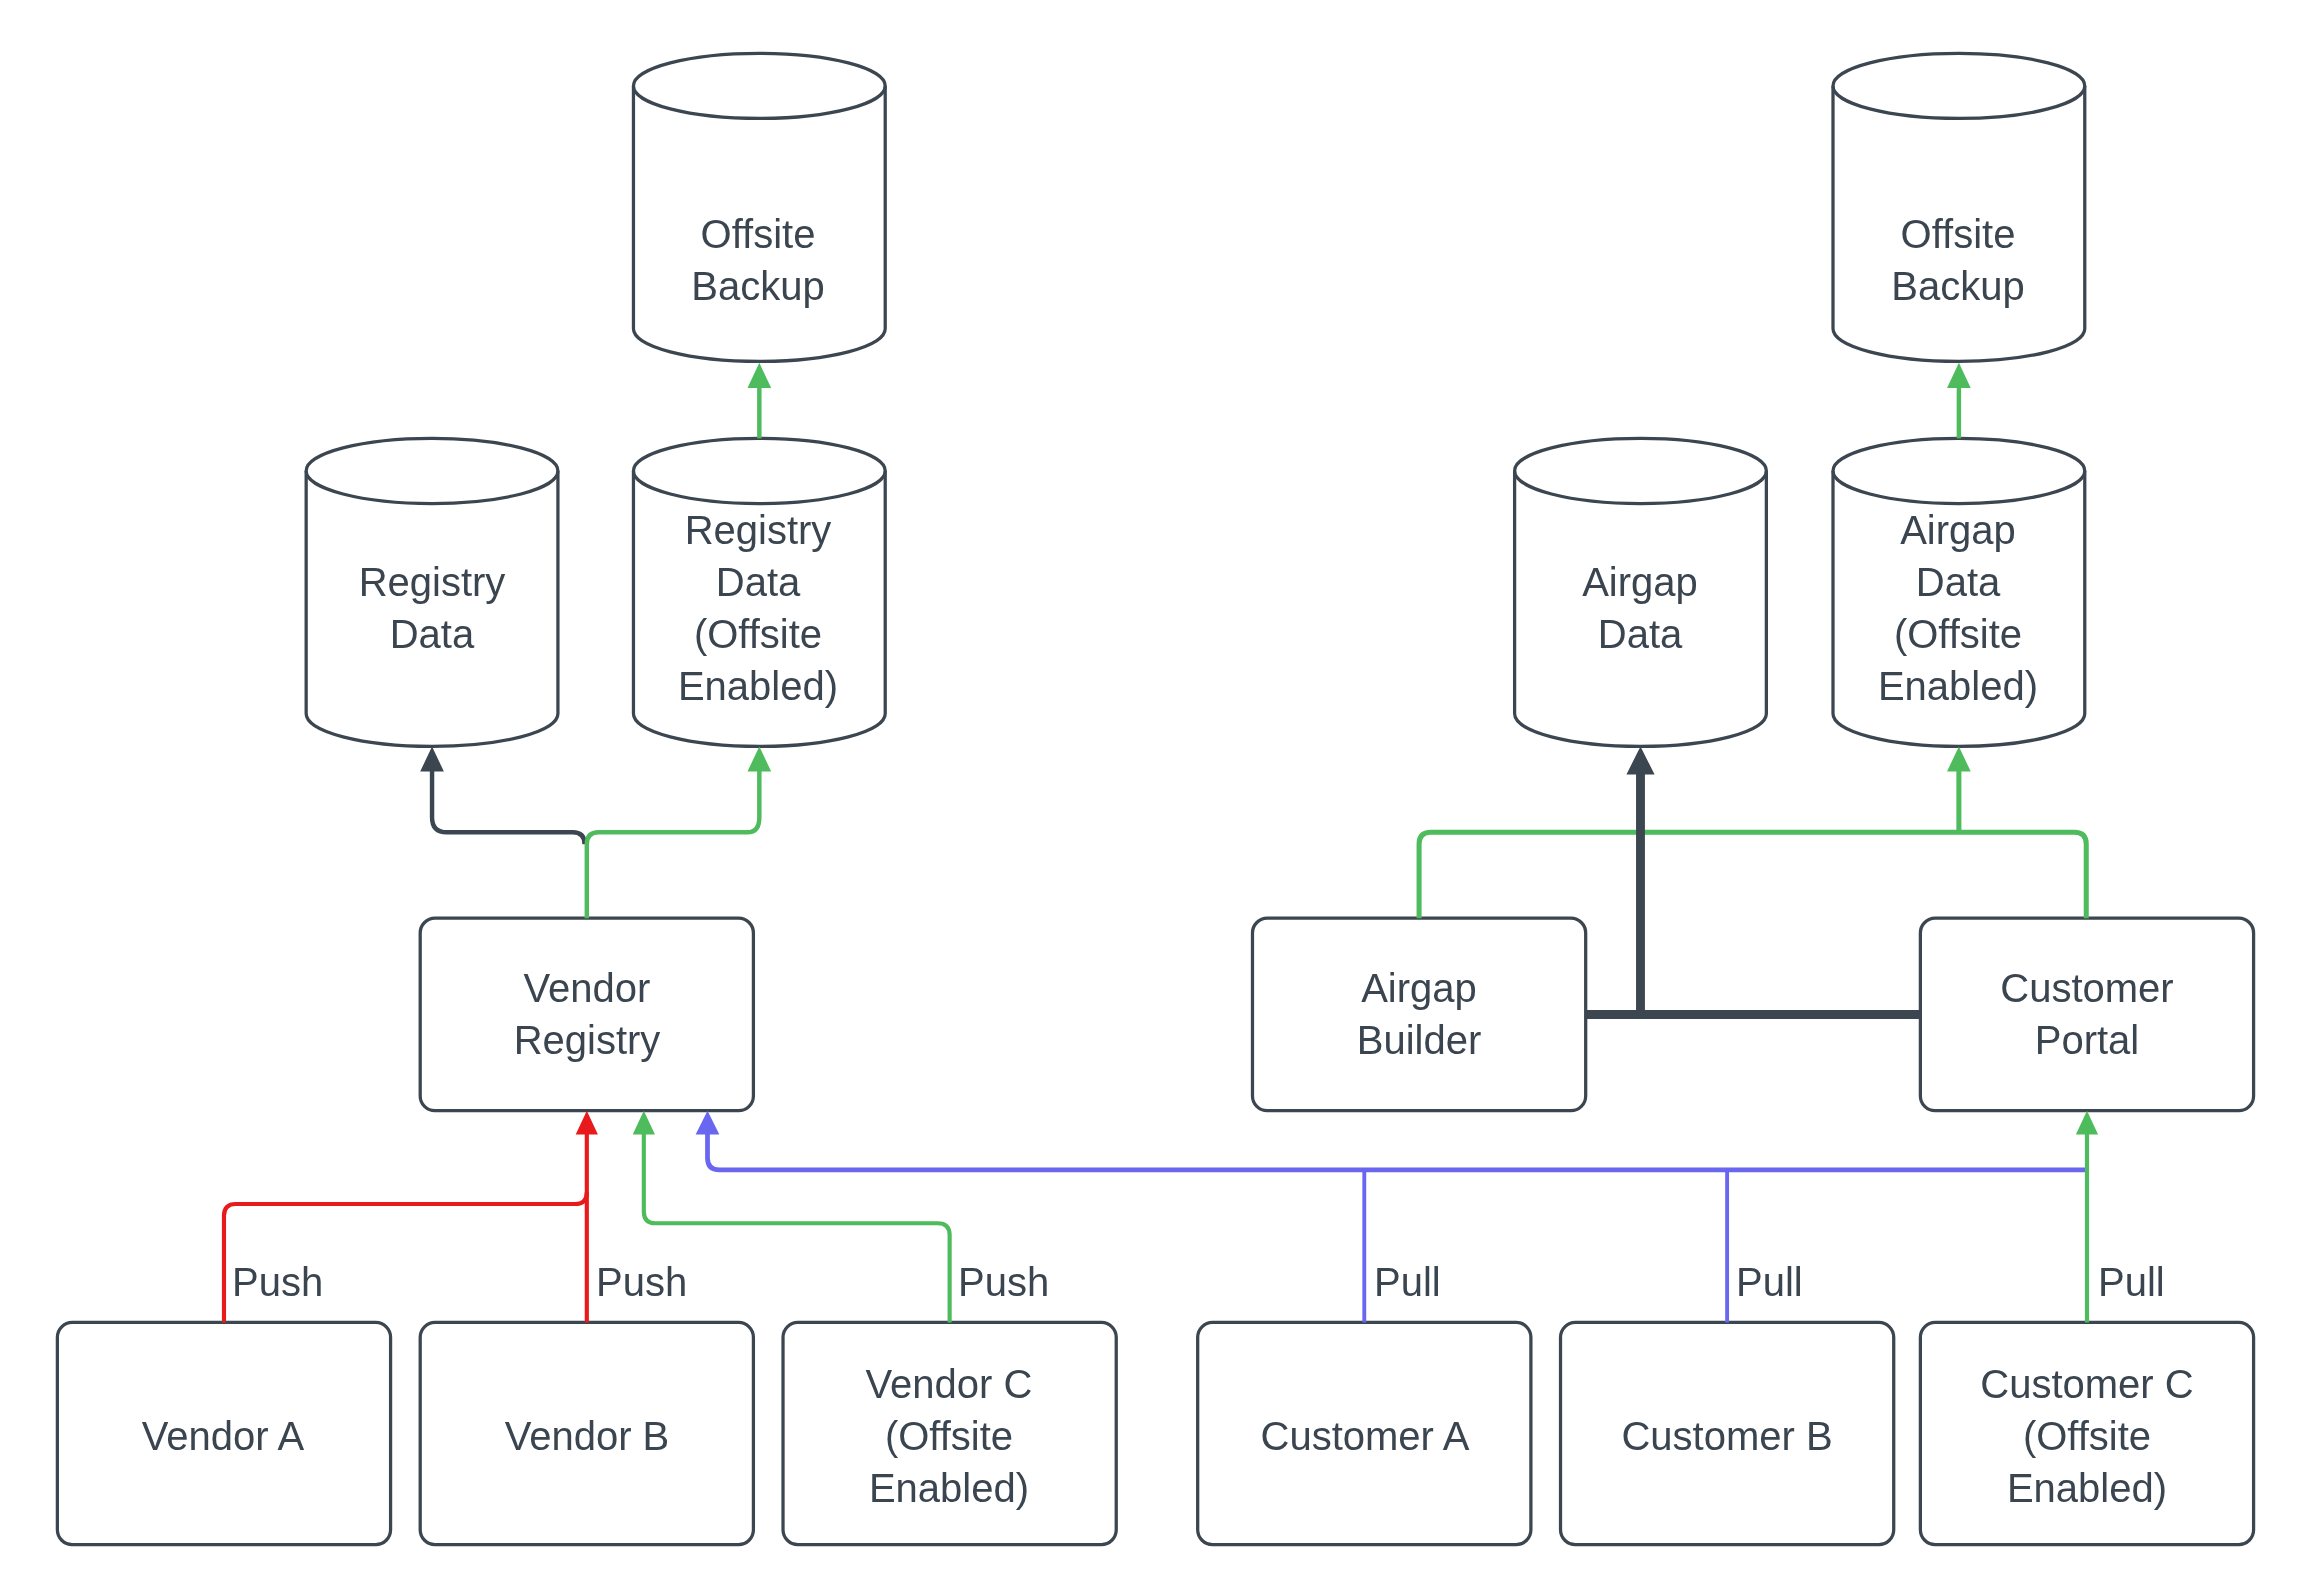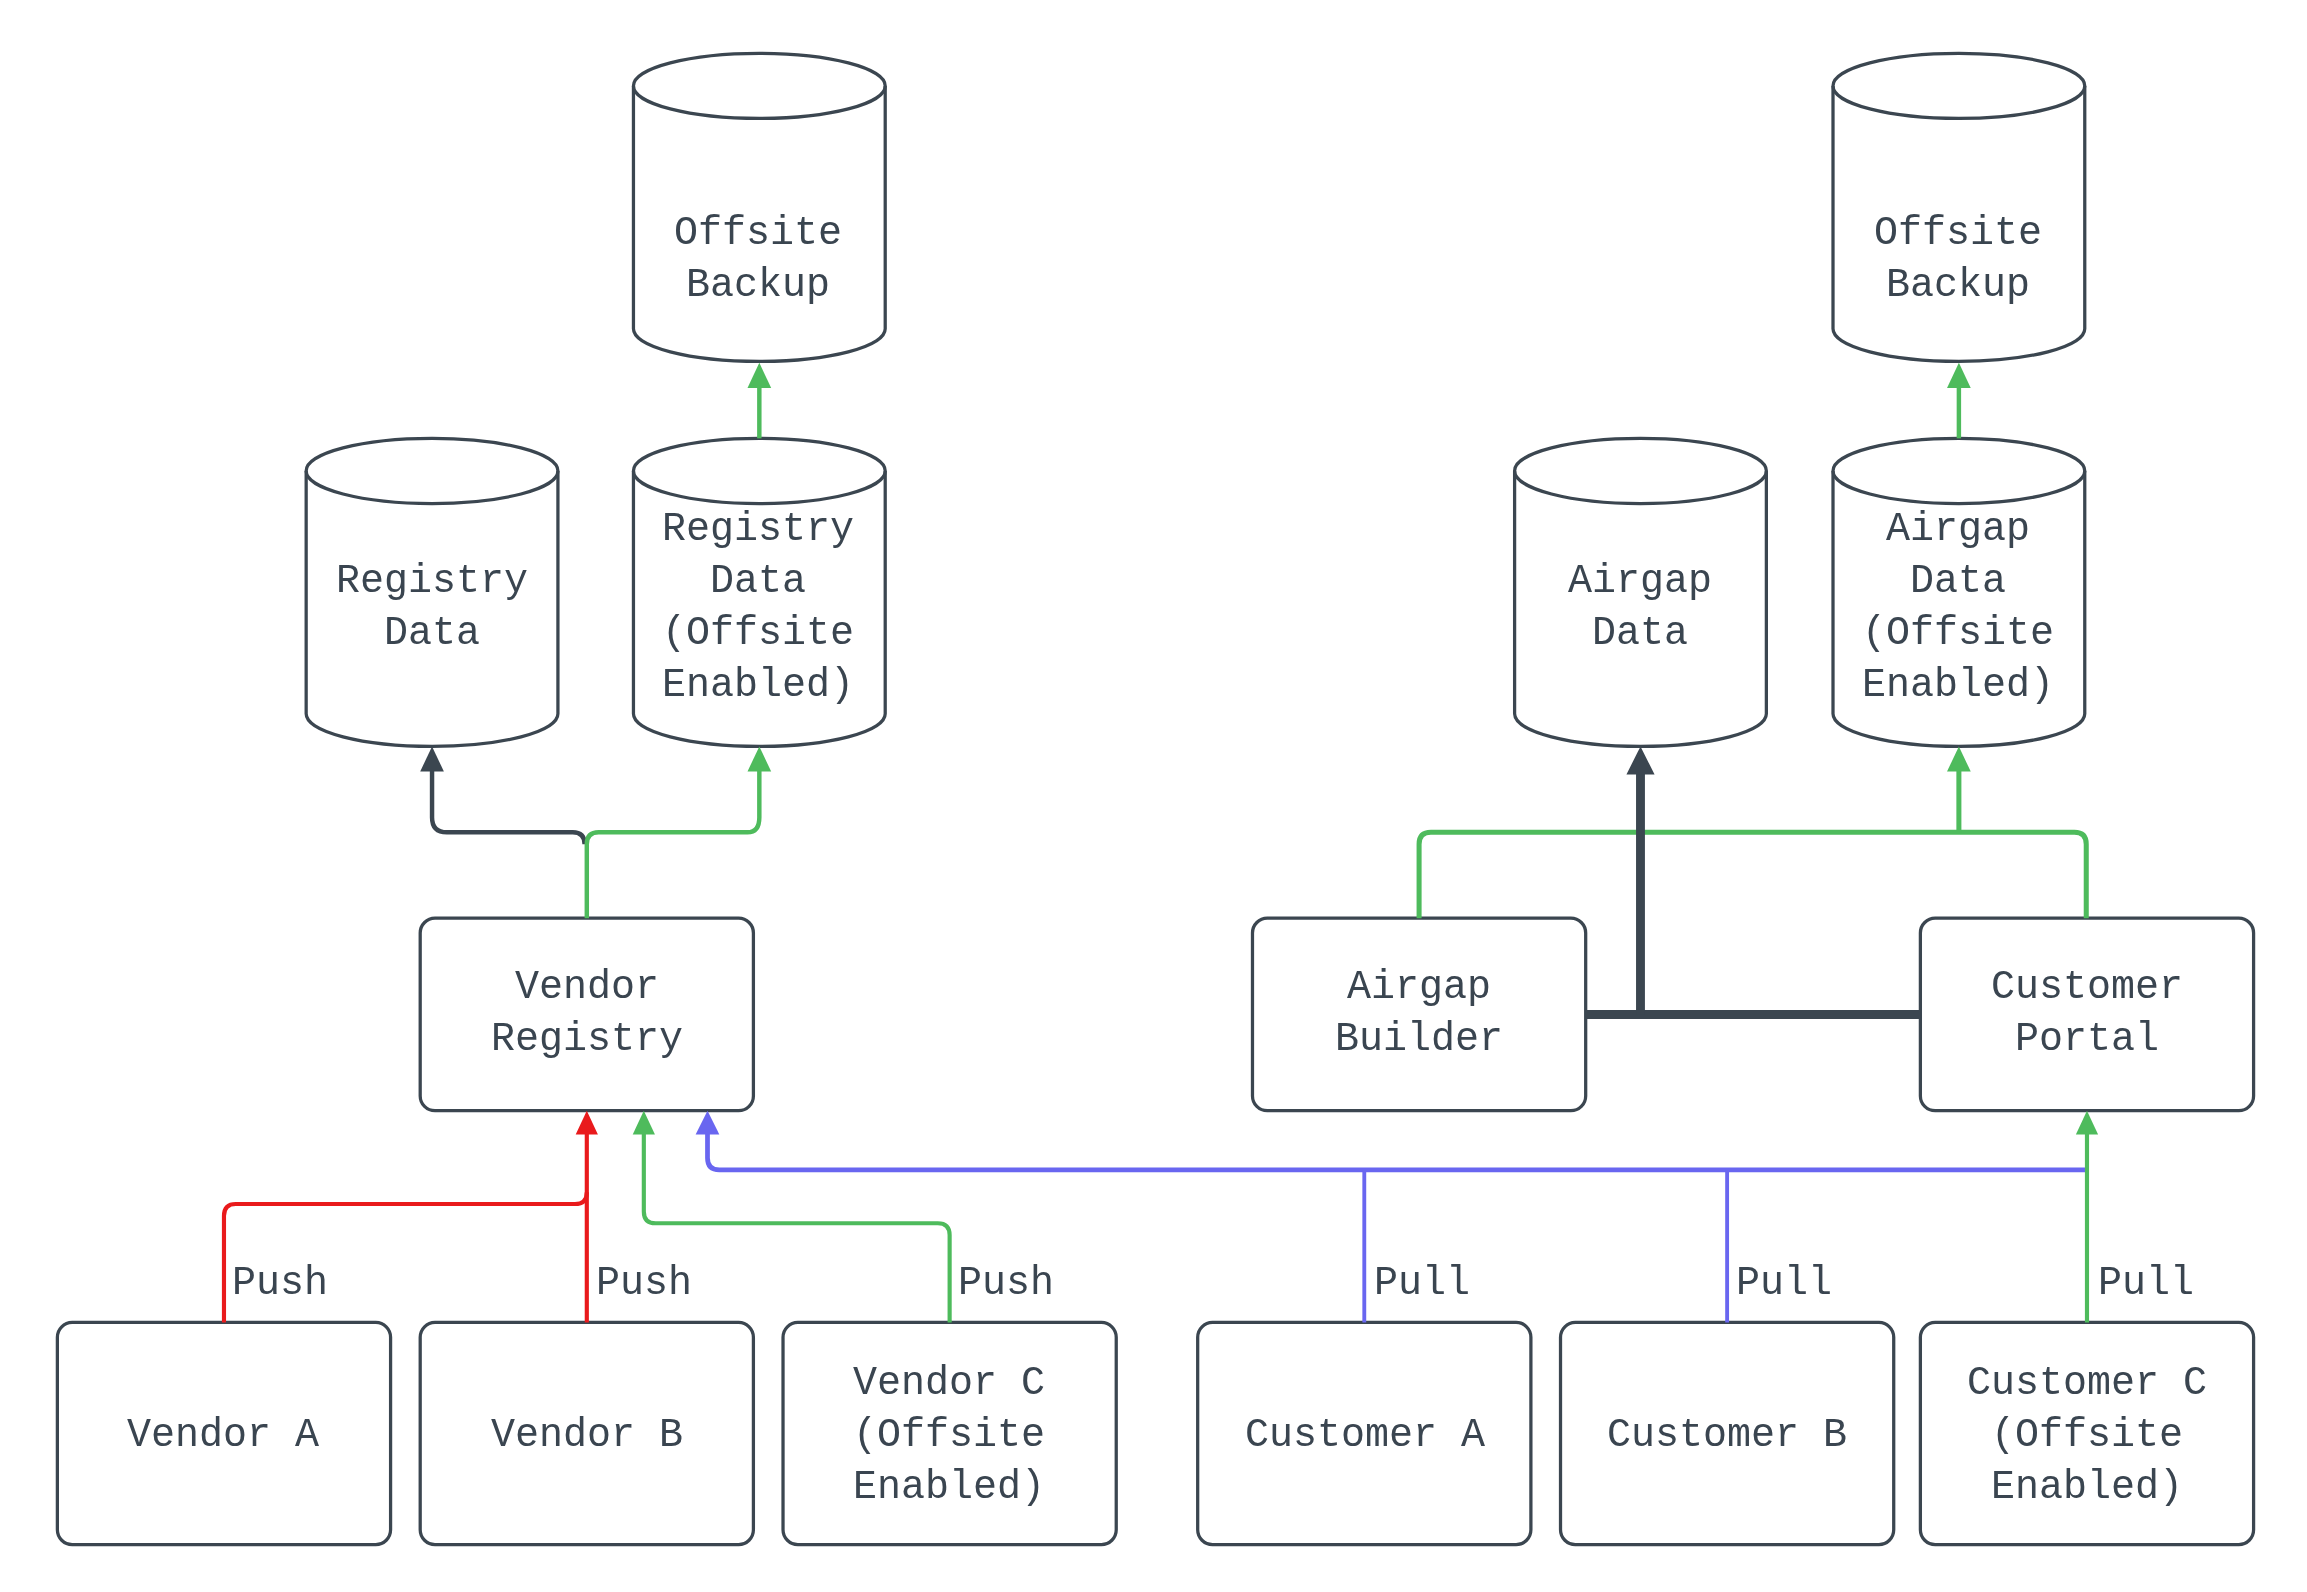--- a/index.html
+++ b/index.html
@@ -6,21 +6,20 @@
   body {
     width: 2307px; height: 1592px;
     background: #ffffff;
     font-family: "Liberation Sans", "DejaVu Sans", sans-serif;
   }
   .viewport {
     position: relative;
     width: 2307px; height: 1592px;
     overflow: hidden;
     background: #ffffff;
-    font-family: Liberation Mono, monospace;
   }
   #stage {
     position: absolute; left: 0; top: 0;
     width: 1154px; height: 796px;
     transform: scale(2);
     transform-origin: 0 0;
   }
   #wires { position: absolute; left: 0; top: 0; }
   .nodelabel {
     position: absolute;

